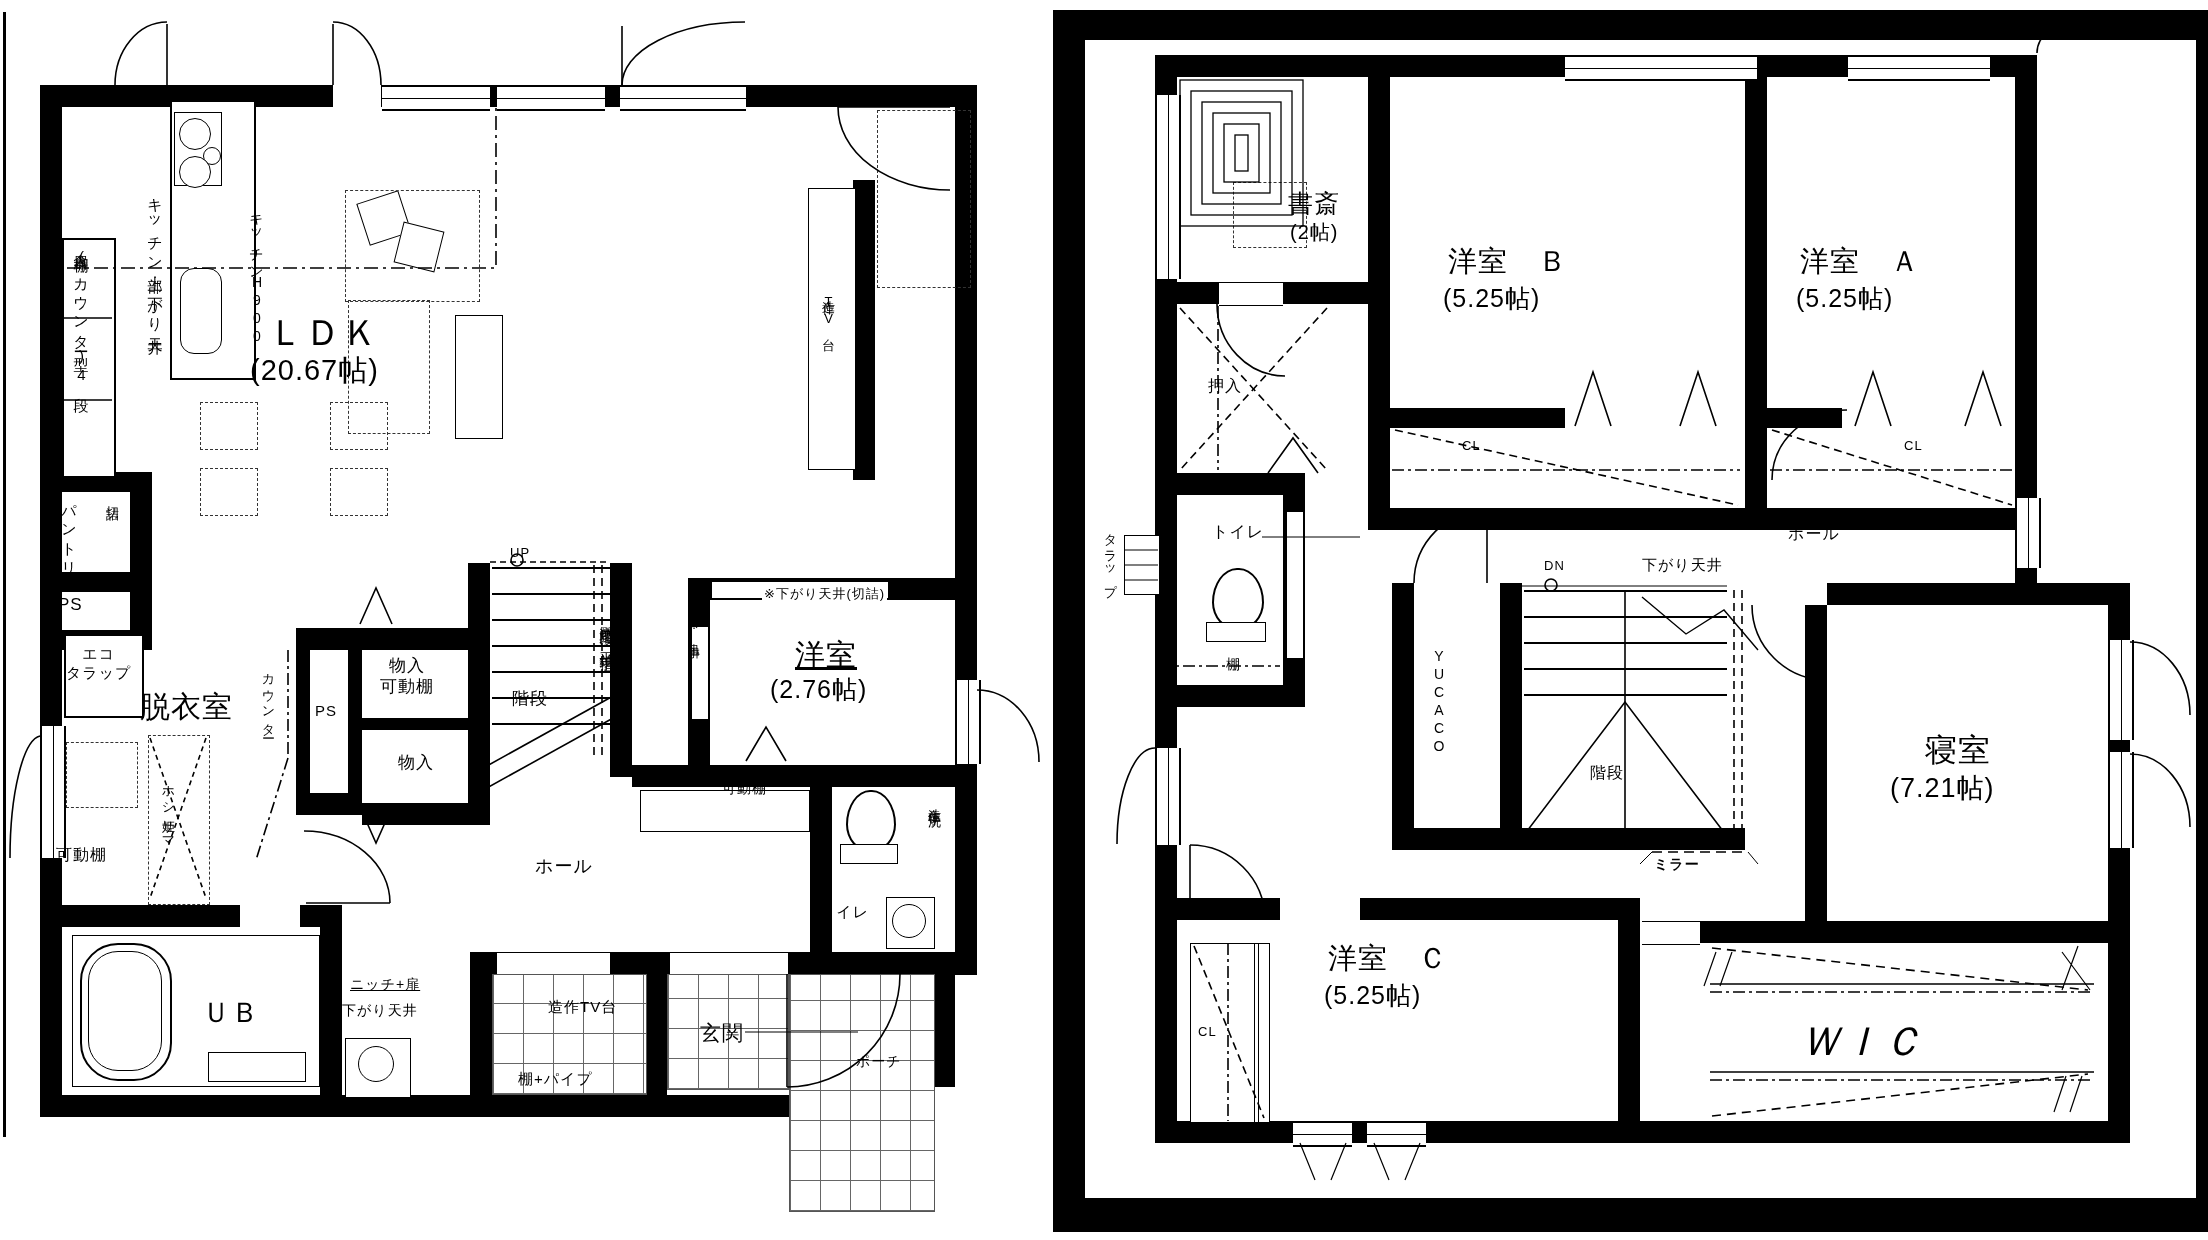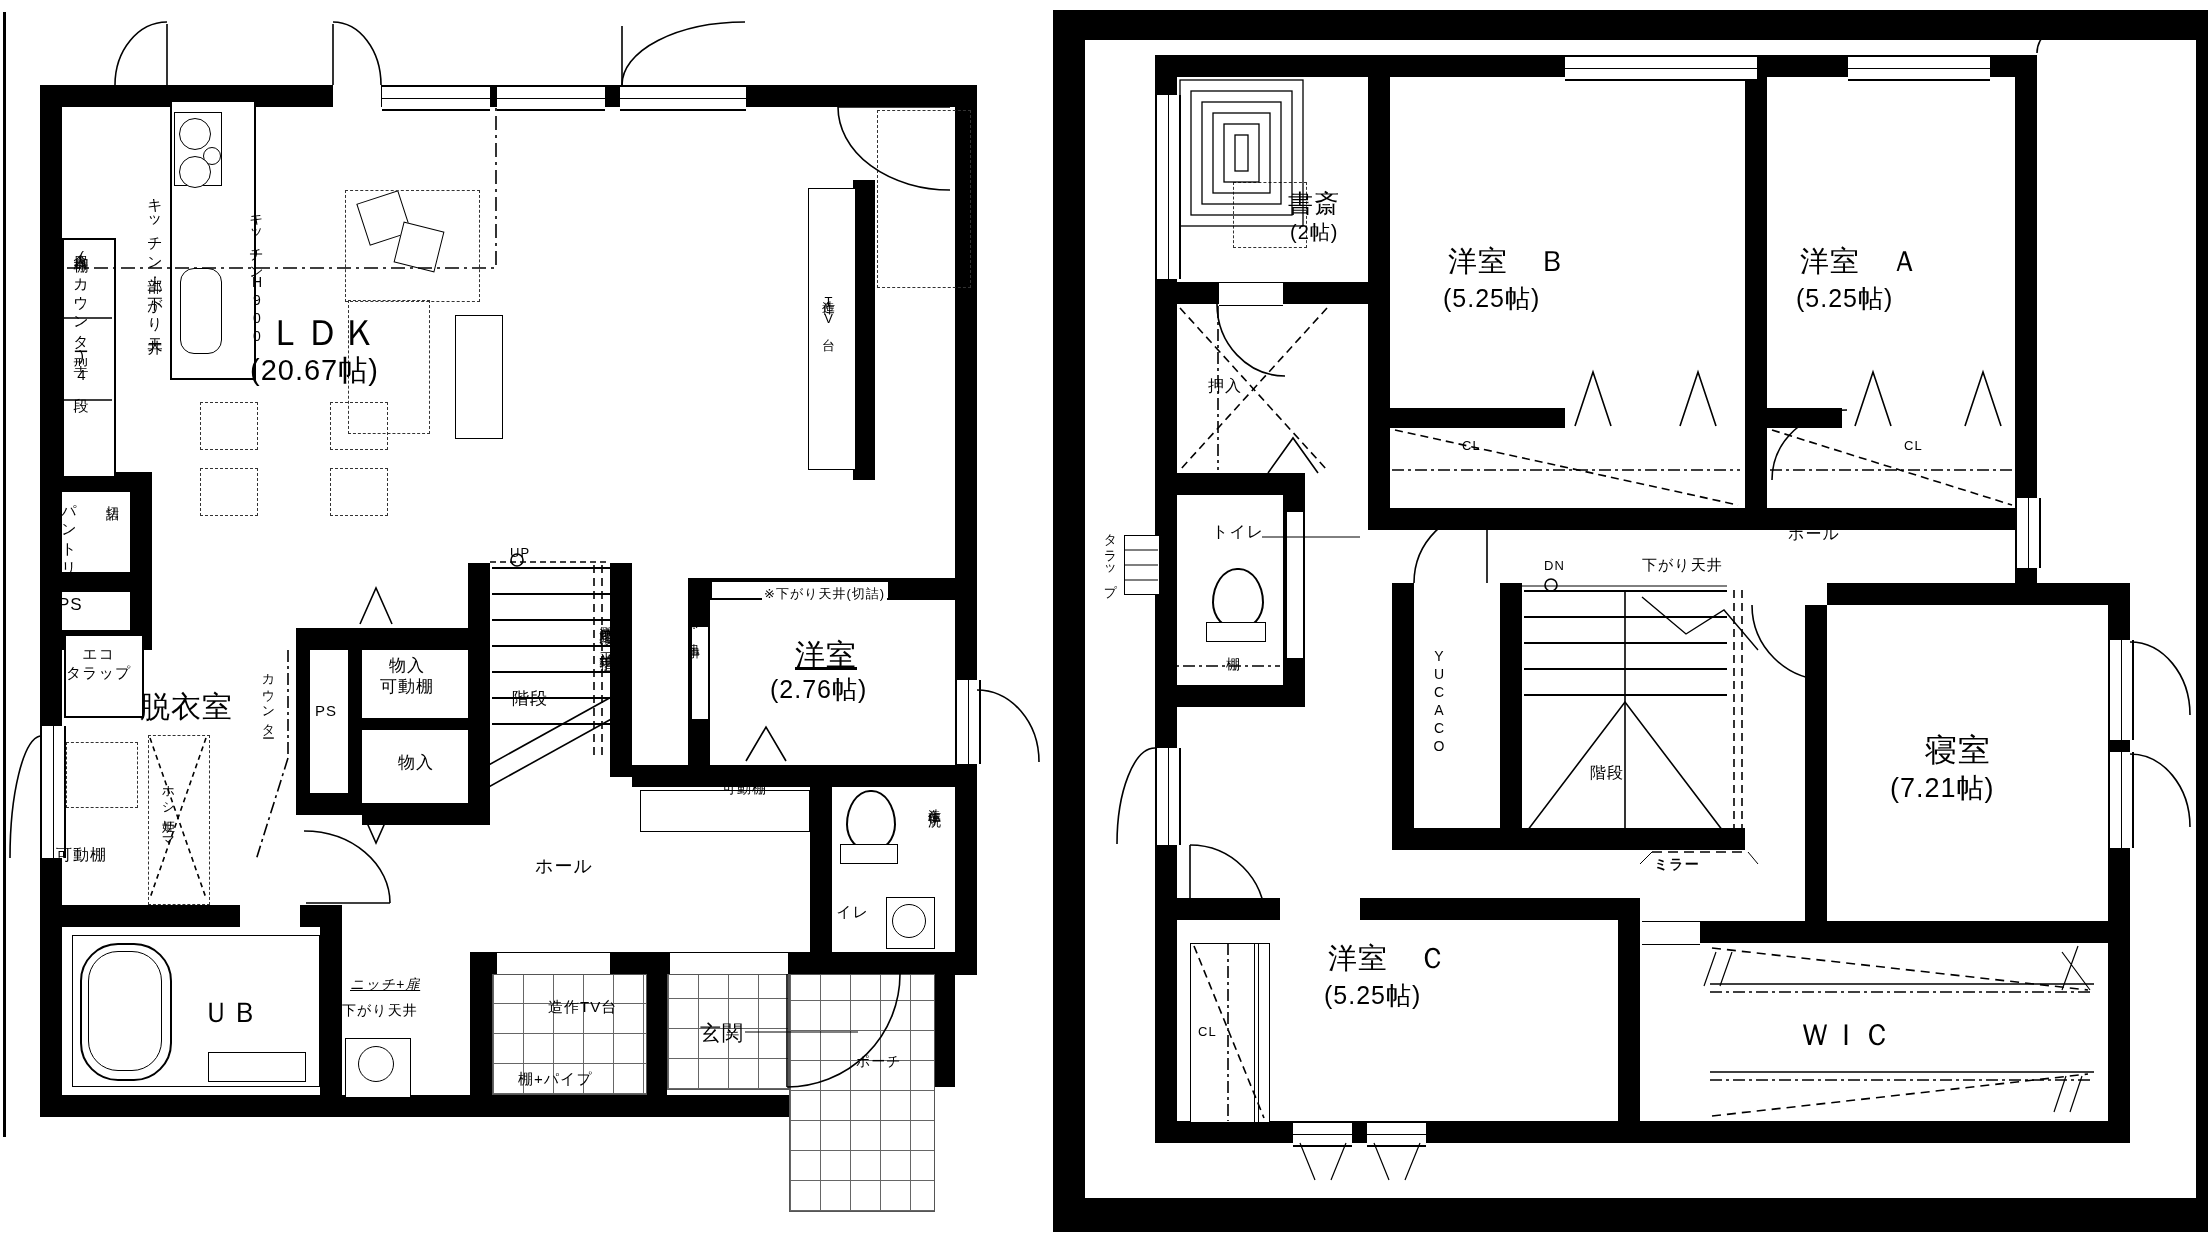--- a/index.html
+++ b/index.html
@@ -18,21 +18,21 @@
   .circ{position:absolute;border:1.6px solid #000;border-radius:50%;background:#fff;}
   .bowl{position:absolute;border:2px solid #000;background:#fff;border-radius:50%/58% 58% 46% 46%;}
   .grid{position:absolute;background:
     repeating-linear-gradient(0deg,#666 0 1px,transparent 1px 30px),
     repeating-linear-gradient(90deg,#666 0 1px,transparent 1px 30px),#fff;
     border:1px solid #555;}
   .treads{position:absolute;background:repeating-linear-gradient(180deg,#000 0 2px,transparent 2px 26px);}
   .lbl{position:absolute;white-space:pre-line;line-height:1.25;letter-spacing:1px;color:#000;}
   .v{writing-mode:vertical-rl;text-orientation:upright;letter-spacing:2px;line-height:1;}
   .c{text-align:center;}
-  .u{text-decoration:underline;font-style:italic;}
+  .u{text-decoration:underline;}
   .bg{background:#fff;padding:0 2px;}
   .rot{position:absolute;border:1.5px solid #000;background:#fff;}
   svg.deco{position:absolute;left:0;top:0;pointer-events:none;}
 </style>
 </head>
 <body>
 
 <div id="stage">
 
   <div class="wall" style="left:3px;top:12px;width:3px;height:1125px;"></div>
@@ -215,21 +215,21 @@
       <div class="lbl bg" style="left: 1640px; top: 556px; font-size: 15px;">下がり天井</div>
       <div class="lbl bg" style="left: 1542px; top: 558px; font-size: 13px;">DN</div>
       <div class="lbl v" style="left: 1432px; top: 648px; font-size: 14px;">YUCACO</div>
       <div class="lbl bg" style="left: 1588px; top: 763px; font-size: 16px;">階段</div>
       <div class="lbl bg" style="left: 1652px; top: 856px; font-size: 14px; font-weight: bold;">ミラー</div>
       <div class="lbl " style="left: 1925px; top: 730px; font-size: 32px;">寝室</div>
       <div class="lbl " style="left: 1890px; top: 772px; font-size: 27px;">(7.21帖)</div>
       <div class="lbl " style="left: 1328px; top: 940px; font-size: 29px;">洋室　Ｃ</div>
       <div class="lbl " style="left: 1324px; top: 980px; font-size: 25px;">(5.25帖)</div>
       <div class="lbl bg" style="left: 1196px; top: 1024px; font-size: 13px;">CL</div>
-      <div class="lbl " style="left: 1800px; top: 1016px; font-size: 30px;">ＷＩＣ</div>
+      <div class="lbl " style="left: 1800px; top: 1016px; font-size: 40px; font-style: italic;">ＷＩＣ</div>
     </div>
 
   <svg class="deco" width="2208" height="1240" viewBox="0 0 2208 1240">
     <g fill="none" stroke="#000" stroke-width="1.6">
 
       <path d="M115,85 A52,63 0 0 1 167,22"></path>
         <path d="M167,85 V24"></path>
       <path d="M381,85 A48,63 0 0 0 333,22"></path>
         <path d="M333,85 V24"></path>
       <path d="M622,85 A123,63 0 0 1 745,22"></path>

